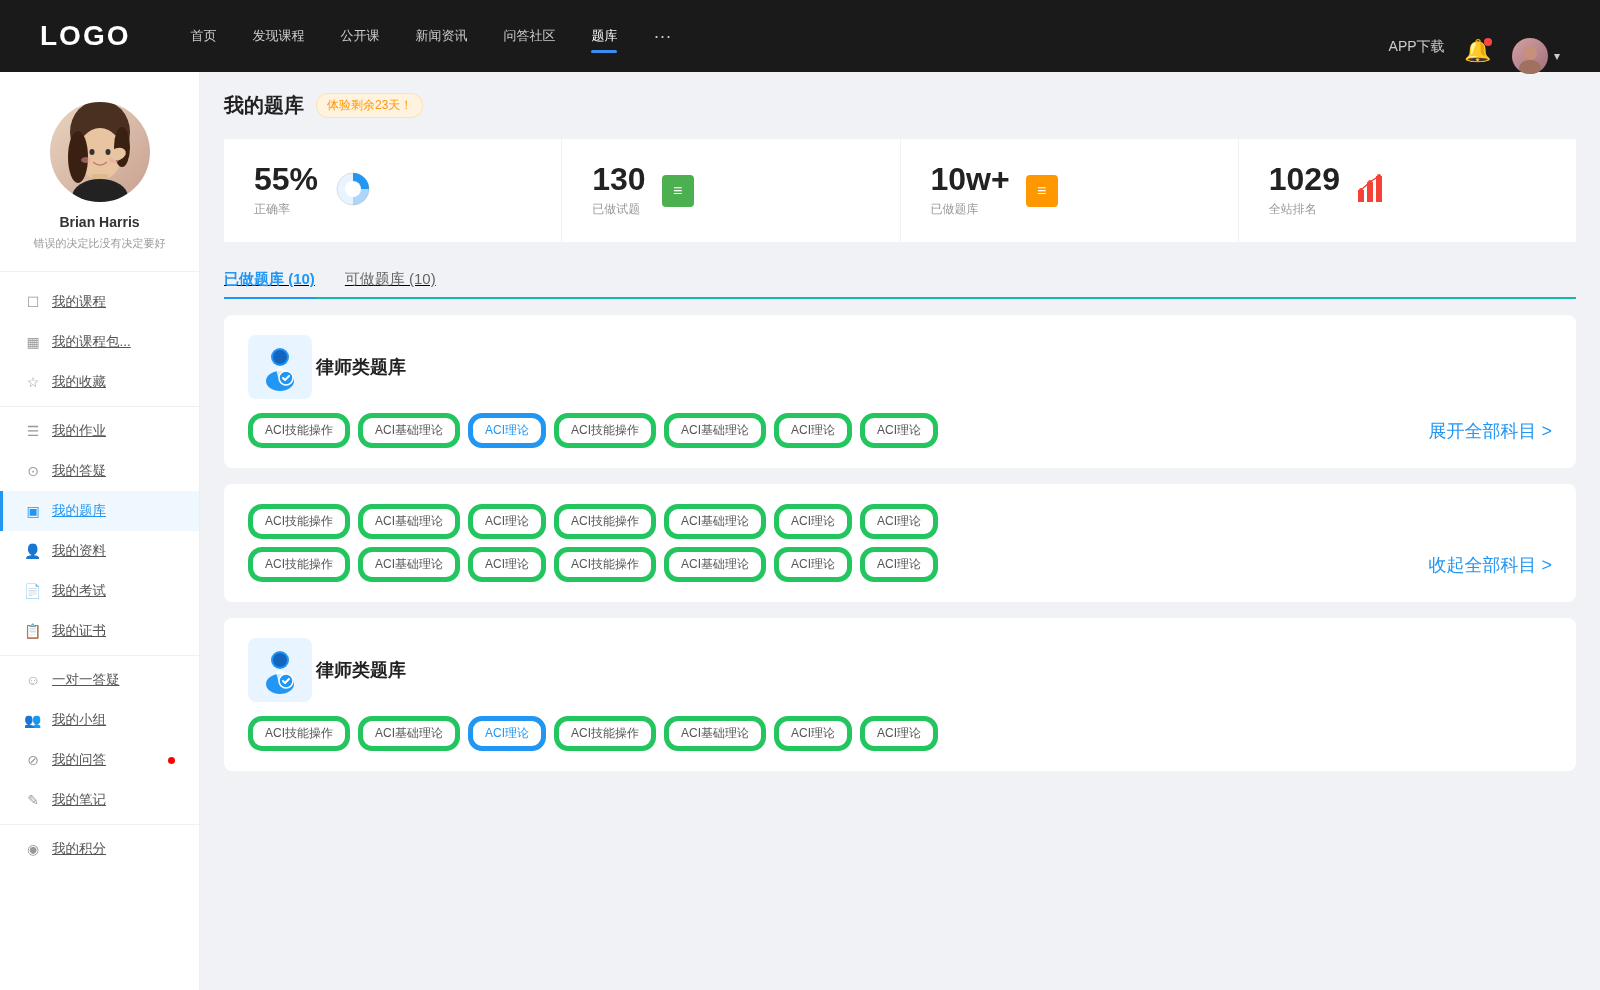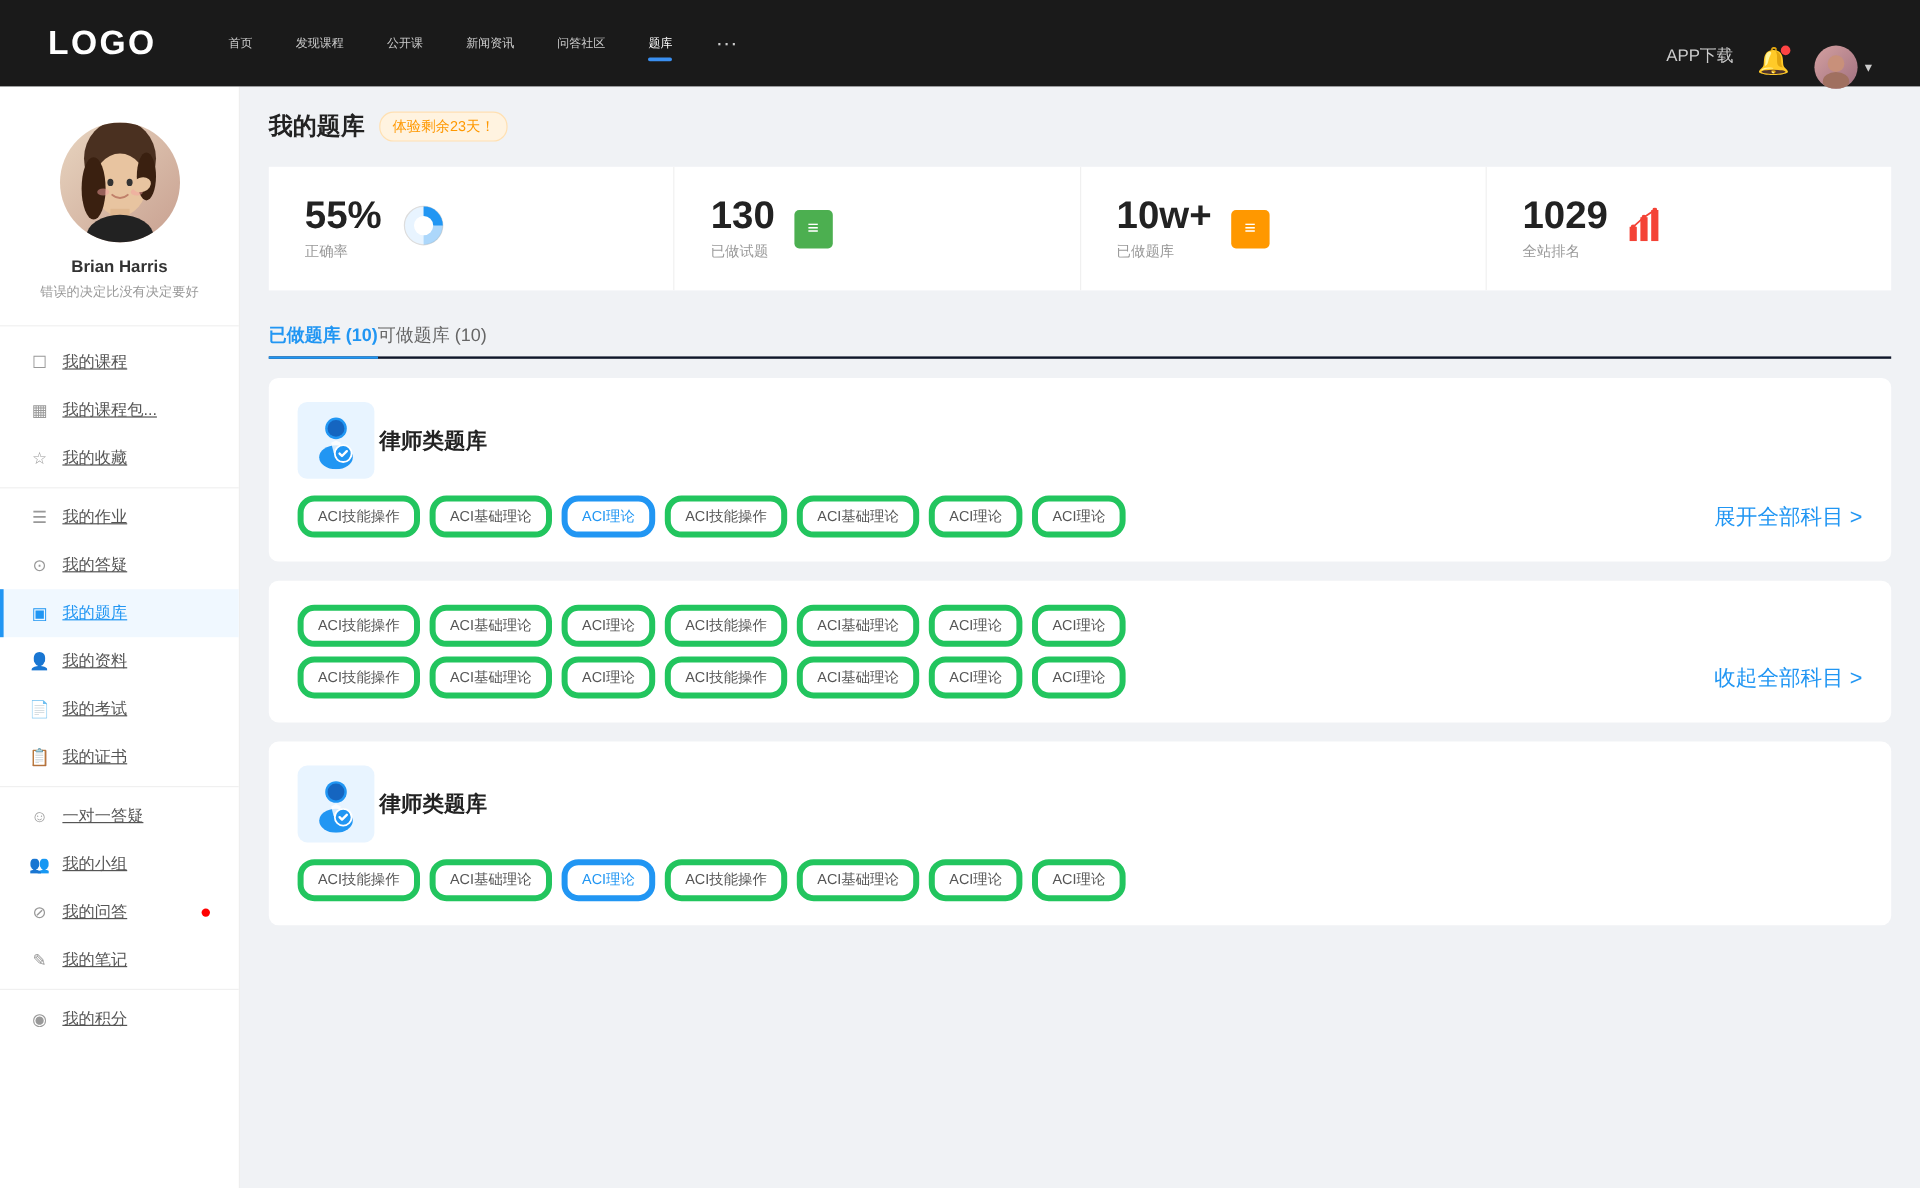--- a/index.html
+++ b/index.html
@@ -24,21 +24,21 @@
       margin-right: 60px;
     }
     .nav-links {
       display: flex;
       align-items: center;
       gap: 36px;
       flex: 1;
     }
     .nav-link {
       color: #ccc;
-      font-size: 10px;
+      font-size: 13px;
       cursor: pointer;
       padding: 4px 0;
       position: relative;
     }
     .nav-link.active {
       color: #fff;
     }
     .nav-link.active::after {
       content: '';
       position: absolute;
@@ -240,22 +240,24 @@
     }
     .stat-label {
       font-size: 12px;
       color: #999;
       margin-top: 6px;
     }
 
     
     .tabs-bar {
       display: flex;
+      gap: 30px;
       margin-bottom: 16px;
-      border-bottom: 2px solid #0f172a;
+      border-bottom: 2px solid #14b8a6;
+      text-decoration: underline;
     }
     .tab {
       padding: 8px 0;
       font-size: 15px;
       color: #666;
       cursor: pointer;
       position: relative;
     }
     .tab.active {
       color: #2196F3;

